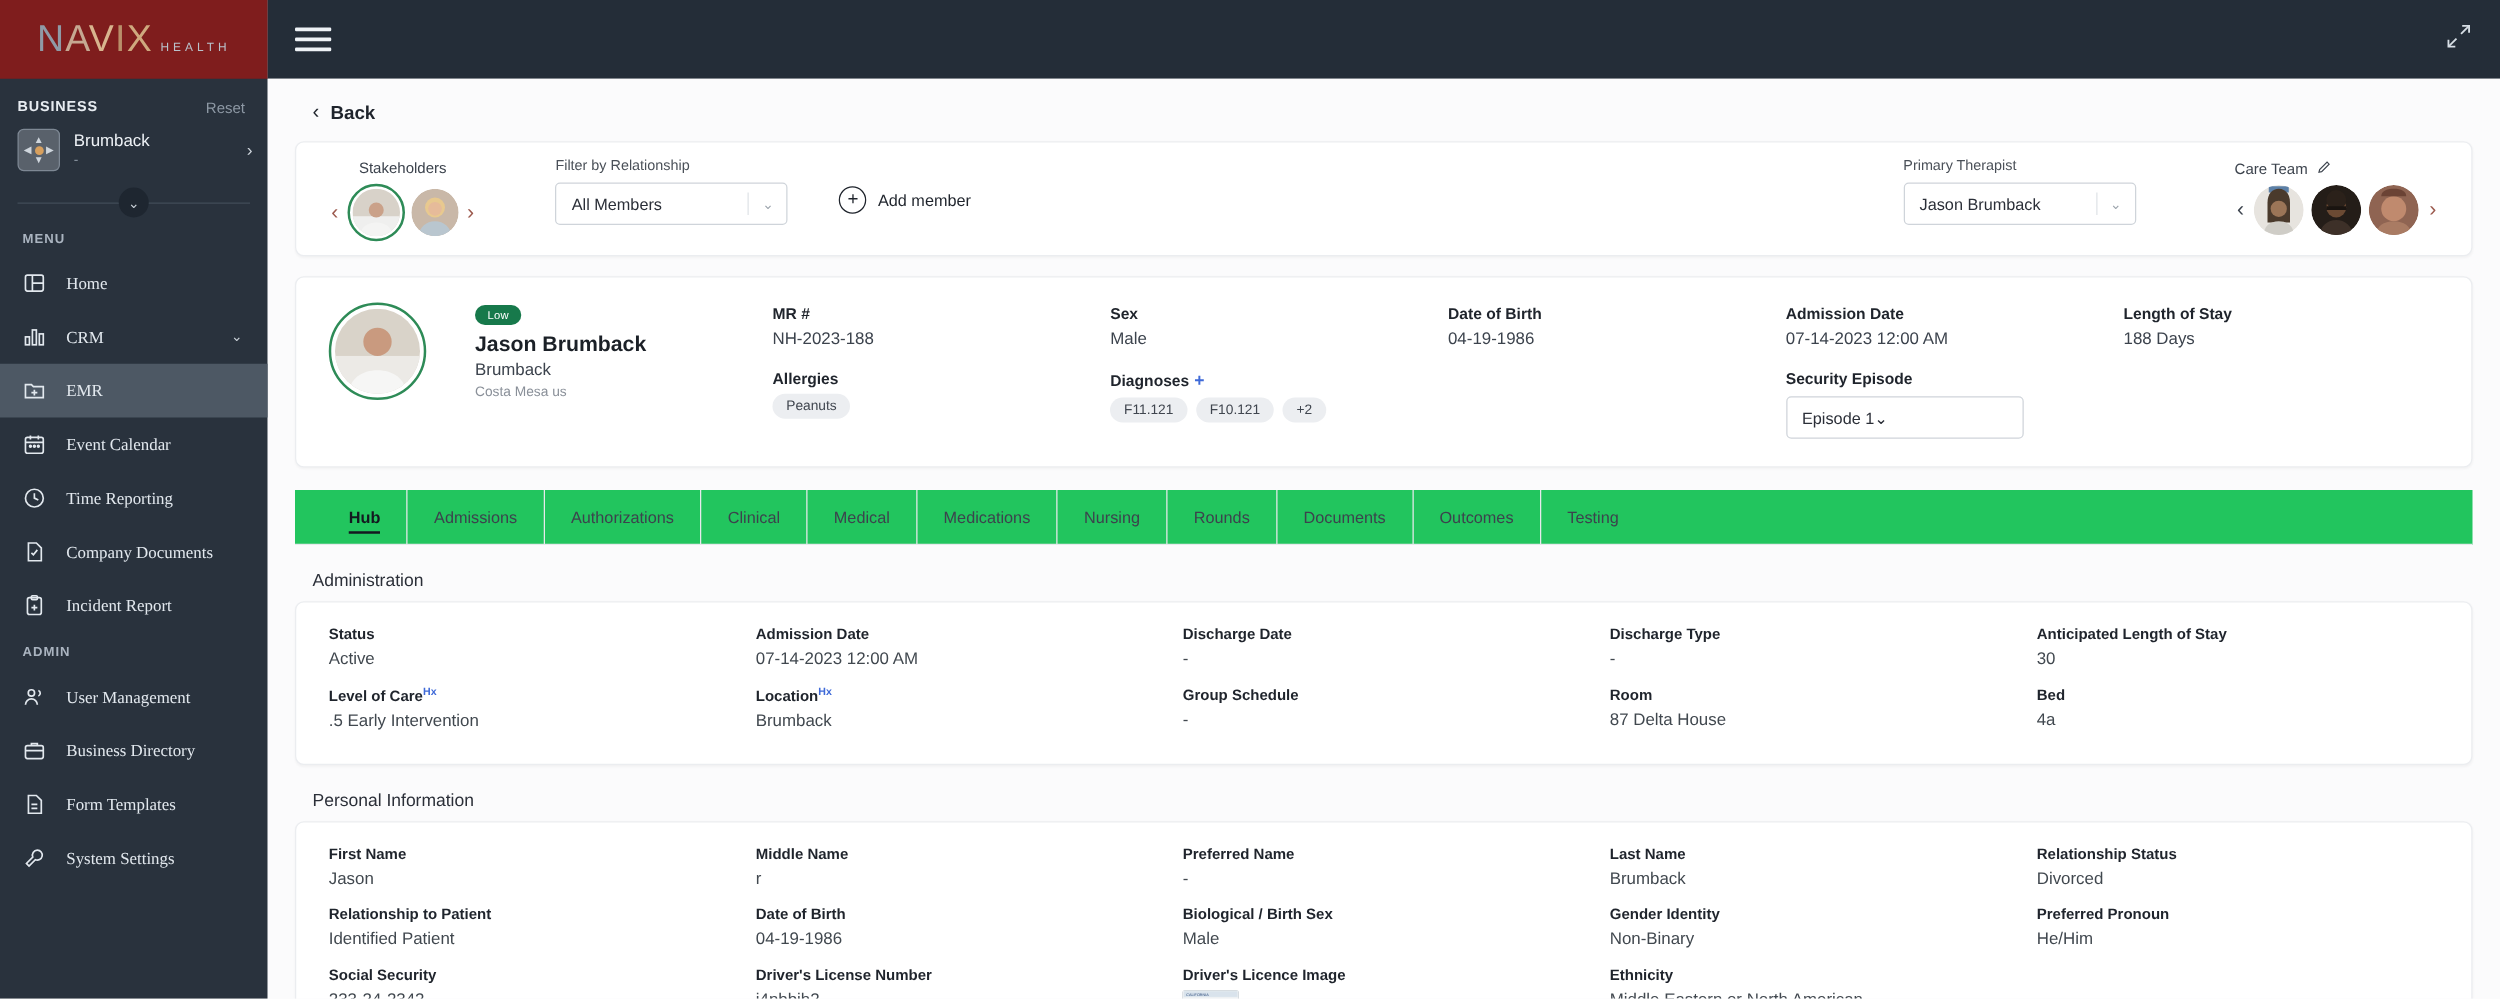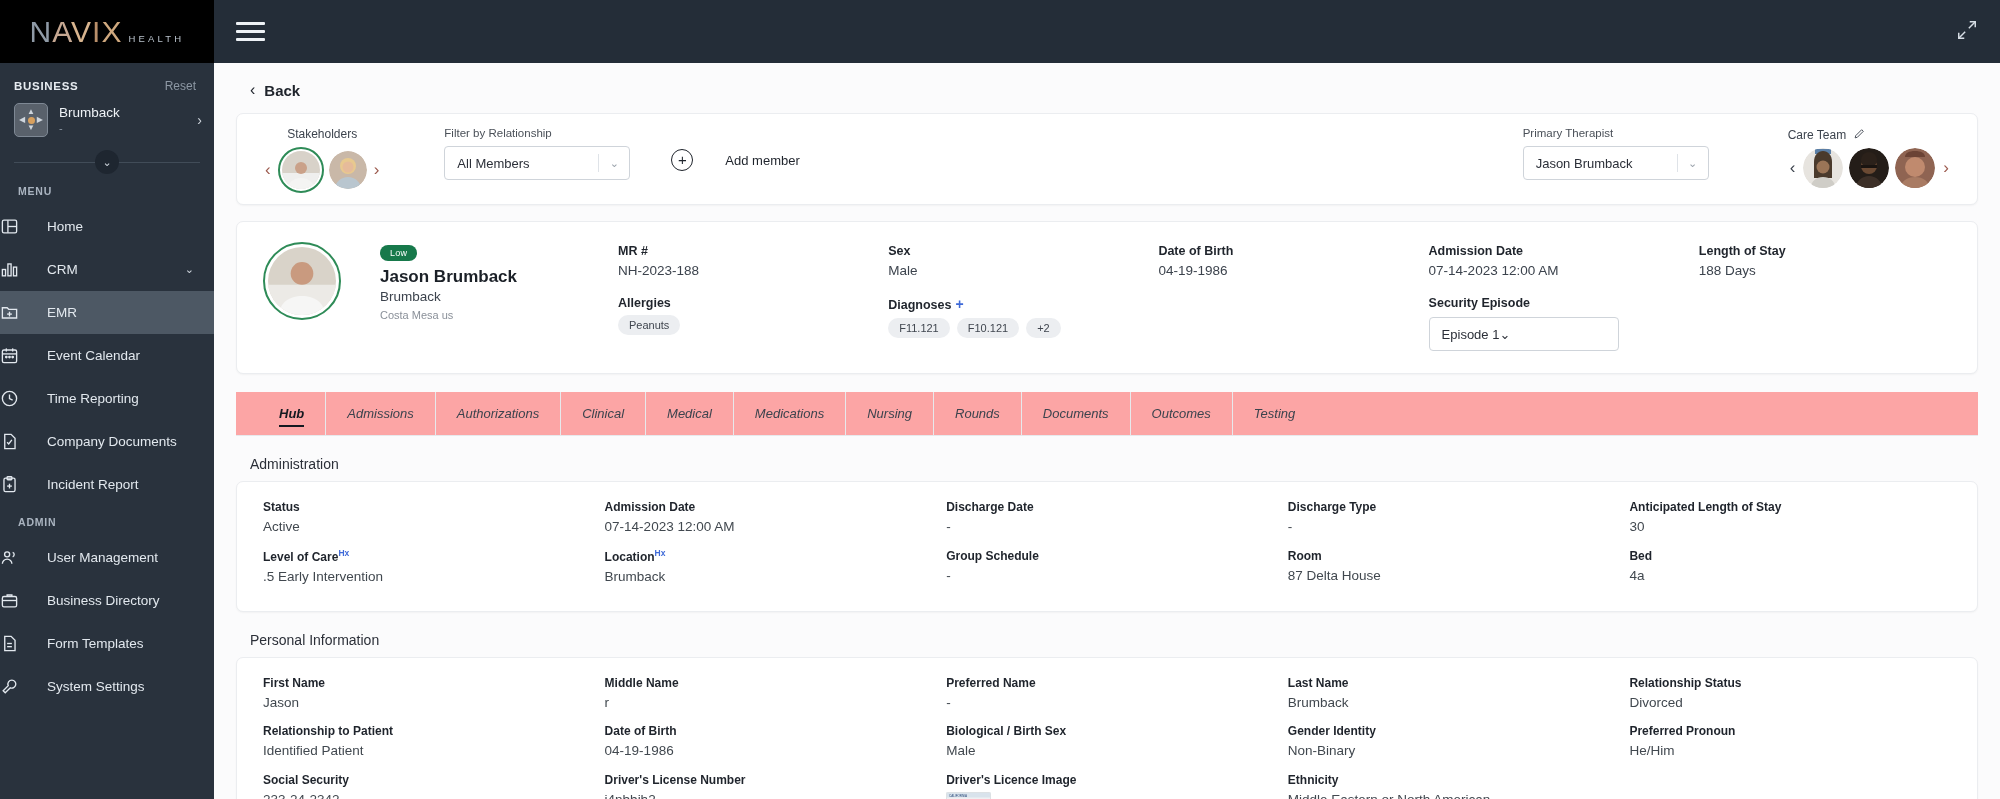--- a/index.html
+++ b/index.html
@@ -14,21 +14,21 @@
   .app { display: flex; width: 2000px; height: 799px; position: relative; }
 
   
   .sidebar {
     width: 214px; min-width: 214px; height: 799px;
     background: #29323d;
     display: flex; flex-direction: column;
     position: relative; z-index: 5;
   }
   .logo-area {
-    height: 63px; background: #000000;
+    height: 63px; background: #7f1d1d;
     display: flex; align-items: center; justify-content: center;
   }
   .logo { display: flex; align-items: baseline; gap: 6px; }
   .logo-navix { font-size: 30px; letter-spacing: 1px; font-weight: 300; line-height: 1; }
   .l1 { color: #8f9aa6; } .l2 { color: #c6a892; } .l3 { color: #d8b48e; }
   .l4 { color: #b98f6a; } .l5 { color: #cfa87e; }
   .logo-health {
     font-size: 9.5px; letter-spacing: 3.2px; color: #b9c2cb; font-weight: 400;
   }
 
@@ -64,23 +64,23 @@
     width: 24px; height: 24px; border-radius: 50%; background: #1e2630;
     display: flex; align-items: center; justify-content: center;
     color: #cfd6dd; font-size: 11px;
   }
 
   .menu-label {
     font-size: 10.5px; letter-spacing: .8px; color: #aab4c0;
     padding: 10px 0 8px 18px; font-weight: 700;
   }
   .nav-item {
-    display: flex; align-items: center; gap: 28px;
-    height: 43px; cursor: pointer;
-    color: #e2e8ee; font-size: 13.5px; position: relative;
+    display: flex; align-items: center; gap: 16px;
+    height: 43px; padding-left: 18px; cursor: pointer;
+    color: #e2e8ee; font-size: 13.5px; position: relative; font-family: Liberation Serif, serif;
   }
   .nav-item.active { background: #4d5864; }
   .nav-ico { width: 19px; height: 19px; flex-shrink: 0; color: #e2e8ee; }
   .nav-ico svg { width: 19px; height: 19px; display: block; }
   .nav-label { flex: 1; }
   .nav-chev { margin-right: 20px; font-size: 11px; color: #cfd6dd; }
 
   
   .main { flex: 1; height: 799px; display: flex; flex-direction: column; background: #f7f8fa; }
   .topbar {
@@ -124,21 +124,21 @@
   .select .val { flex: 1; }
   .select .sep { width: 1px; height: 18px; background: #dfe3e8; }
   .select .cv { width: 30px; text-align: center; color: #9aa2ab; font-size: 11px; }
 
   .addmember { display: flex; align-items: center; gap: 9px; margin-left: 22px; margin-top: 22px; cursor: pointer; }
   .plus-circle {
     width: 22px; height: 22px; border-radius: 50%; border: 1.6px solid #1f242c;
     display: flex; align-items: center; justify-content: center;
     font-size: 15px; color: #1f242c; line-height: 0; padding-bottom: 1px;
   }
-  .addmember .t { font-size: 13px; color: #1f242c; margin-left: 23px; }
+  .addmember .t { font-size: 13px; color: #1f242c; }
 
   .pt-block { margin-left: auto; }
   .careteam-block { margin-left: 60px; display: flex; flex-direction: column; }
   .ct-head { display: flex; align-items: center; gap: 7px; margin-bottom: 5px; font-size: 12px; color: #3c434d; }
   .ct-row { display: flex; align-items: center; gap: 6px; }
   .ct-av { width: 40px; height: 40px; border-radius: 50%; display: block; }
 
   
   .pcard { margin-top: 16px; display: flex; padding: 20px 26px 22px 26px; }
   .p-photo-wrap { width: 78px; height: 78px; border-radius: 50%; border: 2.5px solid #2e8b57; padding: 3px; flex-shrink: 0; }
@@ -161,22 +161,22 @@
   .plus-ico { color: #3f6ad8; font-weight: 700; font-size: 14px; margin-left: 4px; }
 
   .ep-select {
     width: 190px; height: 34px; border: 1px solid #cfd4da; border-radius: 4px;
     background: #fff; display: flex; align-items: center; padding-left: 12px;
     font-size: 13px; color: #2b2f38; margin-top: 5px; cursor: pointer;
   }
 
   
   .tabs {
-    margin-top: 18px; background: #fca5a5; border-bottom: 1px solid #e7e9ec;
-    display: flex; align-items: center; padding: 0 22px; height: 44px; font-style: italic;
+    margin-top: 18px; background: #22c55e; border-bottom: 1px solid #e7e9ec;
+    display: flex; align-items: center; padding: 0 22px; height: 44px;
   }
   .tab {
     font-size: 13px; color: #3c434d; padding: 0 21px; height: 44px;
     display: flex; align-items: center; cursor: pointer; position: relative;
     border-right: 1px solid #e7e9ec;
   }
   .tab:last-child { border-right: none; }
   .tab.active { font-weight: 700; color: #141920; }
   .tab.active::after {
     content: ""; position: absolute; left: 21px; right: 21px; bottom: 9px;

